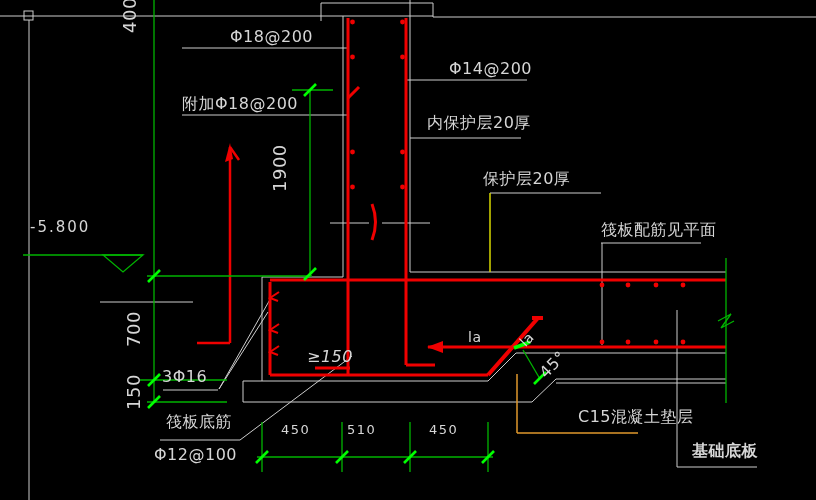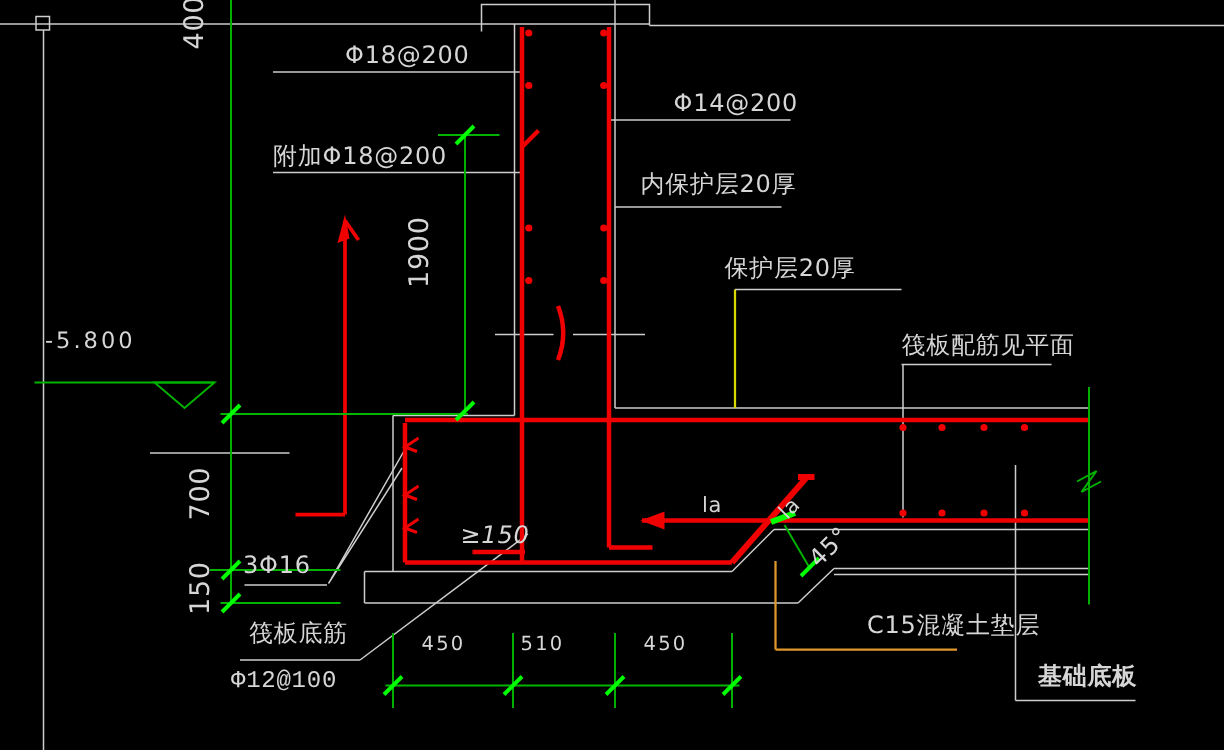--- a/index.html
+++ b/index.html
@@ -150,20 +150,20 @@
   <div class="lbl big" style="left:30px;top:219px;">-5.800</div>
   <div class="lbl" style="left:601px;top:221px;">筏板配筋见平面</div>
   <div class="lbl num rot90" style="left:124px;top:347px;">700</div>
   <div class="lbl num rot90" style="left:124px;top:410px;">150</div>
   <div class="lbl" style="left:162px;top:368px;">3Φ16</div>
   <div class="lbl" style="left:307px;top:348px;font-style:italic;">≥150</div>
   <div class="lbl sm" style="left:468px;top:330px;">la</div>
   <div class="lbl sm rot45" style="left:517px;top:339px;">la</div>
   <div class="lbl deg rot45" style="left:536px;top:369px;">45°</div>
   <div class="lbl" style="left:166px;top:413px;">筏板底筋</div>
-  <div class="lbl" style="left:154px;top:446px;font-family:Liberation Mono, monospace;">Φ12@100</div>
+  <div class="lbl" style="left:154px;top:446px;">Φ12@100</div>
   <div class="lbl dim450" style="left:281px;top:423px;">450</div>
   <div class="lbl dim450" style="left:347px;top:423px;">510</div>
   <div class="lbl dim450" style="left:429px;top:423px;">450</div>
   <div class="lbl" style="left:530px;top:408px;margin-left:48px;">C15混凝土垫层</div>
   <div class="lbl" style="left:692px;top:442px;font-weight:bold;">基础底板</div>
 
 </div>
 
 </body></html>

